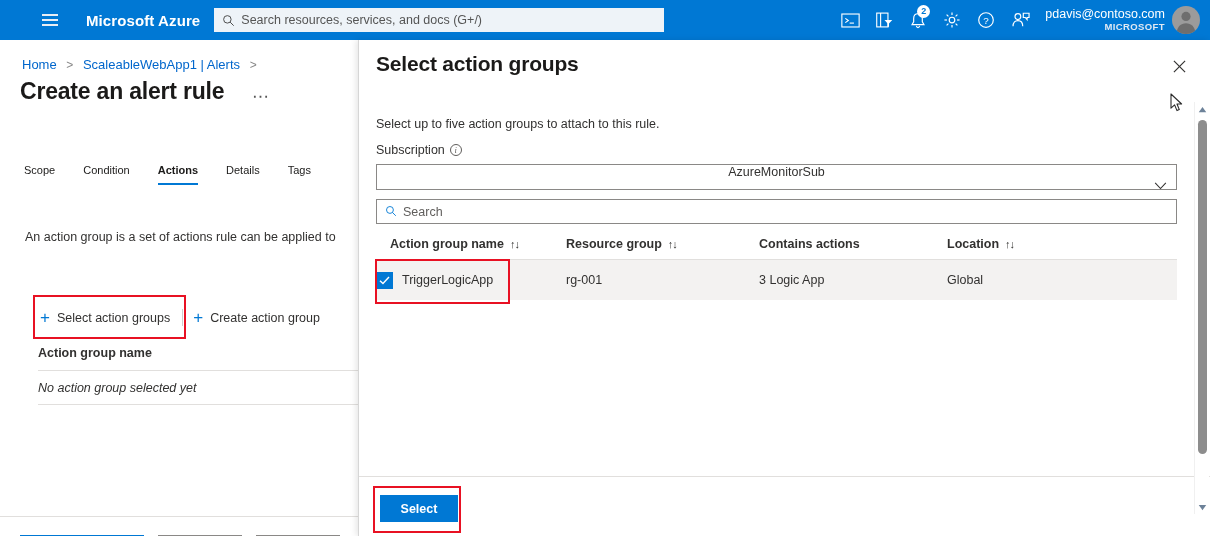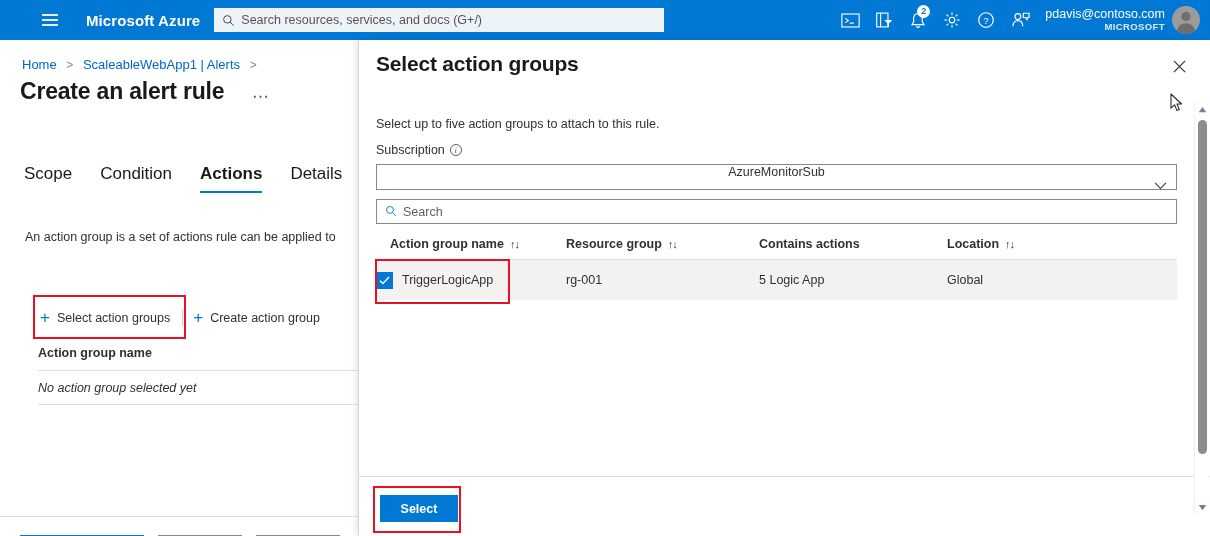--- a/index.html
+++ b/index.html
@@ -64,21 +64,21 @@
   .page-title {
     position:absolute; left:20px; top:38px; font-size:23px; color:#1b1a19;
     font-weight:bold; letter-spacing:-.2px; white-space:nowrap;
   }
   .ellipsis-btn {
     position:absolute; left:252px; top:48px; font-size:17px; color:#555;
     letter-spacing:1px; cursor:pointer; line-height:1;
   }
   .tabs { position:absolute; left:22px; top:120px; display:flex; gap:0; }
   .tab {
-    font-size:17px; color:#1b1a19; padding:4px 14px 9px 14px; cursor:pointer;
+    font-size:11px; color:#1b1a19; padding:4px 14px 9px 14px; cursor:pointer;
     position:relative; white-space:nowrap;
   }
   .tab:first-child { padding-left:2px; }
   .tab.active { font-weight:bold; }
   .tab.active::after {
     content:""; position:absolute; left:14px; right:14px; bottom:0; height:2px; background:#0078d4;
   }
   .blade-desc { position:absolute; left:25px; top:190px; font-size:12.5px; color:#323130; white-space:nowrap; }
   .cmdbar { position:absolute; left:38px; top:266px; display:flex; align-items:center; gap:0; }
   .cmd {
@@ -382,21 +382,21 @@
       <div class="tr">
         <div class="td col-name" style="padding-left:0;">
           <span class="chk">
             <svg width="11" height="9" viewBox="0 0 12 10">
                 <path d="M1 5.2 L4.3 8.4 L11 1.2" fill="none" stroke="#fff" stroke-width="1.6"></path>
               </svg>
           </span>
           <span>TriggerLogicApp</span>
         </div>
         <div class="td col-rg">rg-001</div>
-        <div class="td col-acts">5 Logic App</div>
+        <div class="td col-acts">3 Logic App</div>
         <div class="td col-loc">Global</div>
       </div>
     </div>
 
     <div class="hl-red" style="left:16px; top:219px; width:135px; height:45px;"></div>
 
     <div class="panel-bottom-rule"></div>
     <div class="panel-btnrow">
       <div class="btn btn-primary" style="min-width:78px;">Select</div>
     </div>

